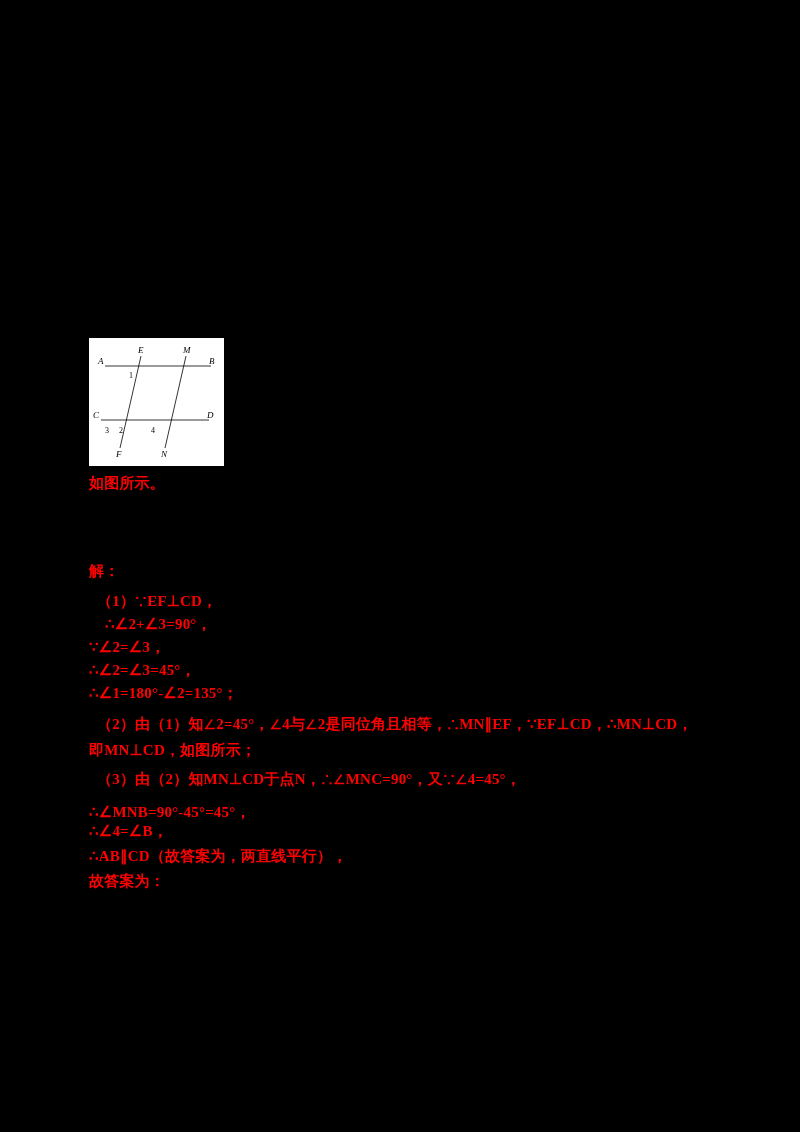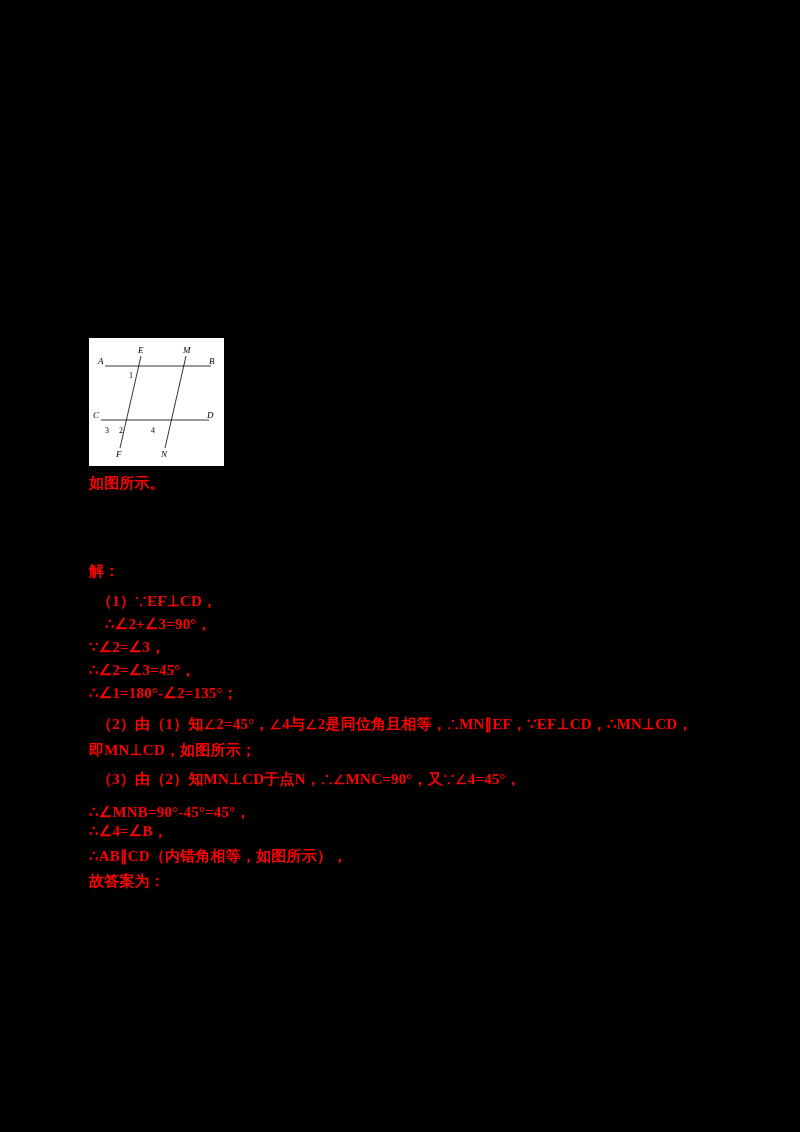--- a/index.html
+++ b/index.html
@@ -92,14 +92,14 @@
 <div class="red-line" style="left:89px; top:640px;">∵∠2=∠3，</div>
 <div class="red-line" style="left:89px; top:663px;">∴∠2=∠3=45°，</div>
 <div class="red-line" style="left:89px; top:686px;text-align:right;">∴∠1=180°-∠2=135°；</div>
 
 <div class="red-line" style="left:97px; top:717px;">（2）由（1）知∠2=45°，∠4与∠2是同位角且相等，∴MN∥EF，∵EF⊥CD，∴MN⊥CD，</div>
 <div class="red-line" style="left:89px; top:743px;">即MN⊥CD，如图所示；</div>
 
 <div class="red-line" style="left:97px; top:772px;">（3）由（2）知MN⊥CD于点N，∴∠MNC=90°，又∵∠4=45°，</div>
 <div class="red-line" style="left:89px; top:798px;margin-top:7px;">∴∠MNB=90°-45°=45°，</div>
 <div class="red-line" style="left:89px; top:824px;">∴∠4=∠B，</div>
-<div class="red-line" style="left:89px; top:849px;">∴AB∥CD（内错角相等，如图所示），</div>
+<div class="red-line" style="left:89px; top:849px;">∴AB∥CD（故答案为，两直线平行），</div>
 <div class="red-line" style="left:89px; top:874px;">故答案为：</div>
 
 </body></html>

